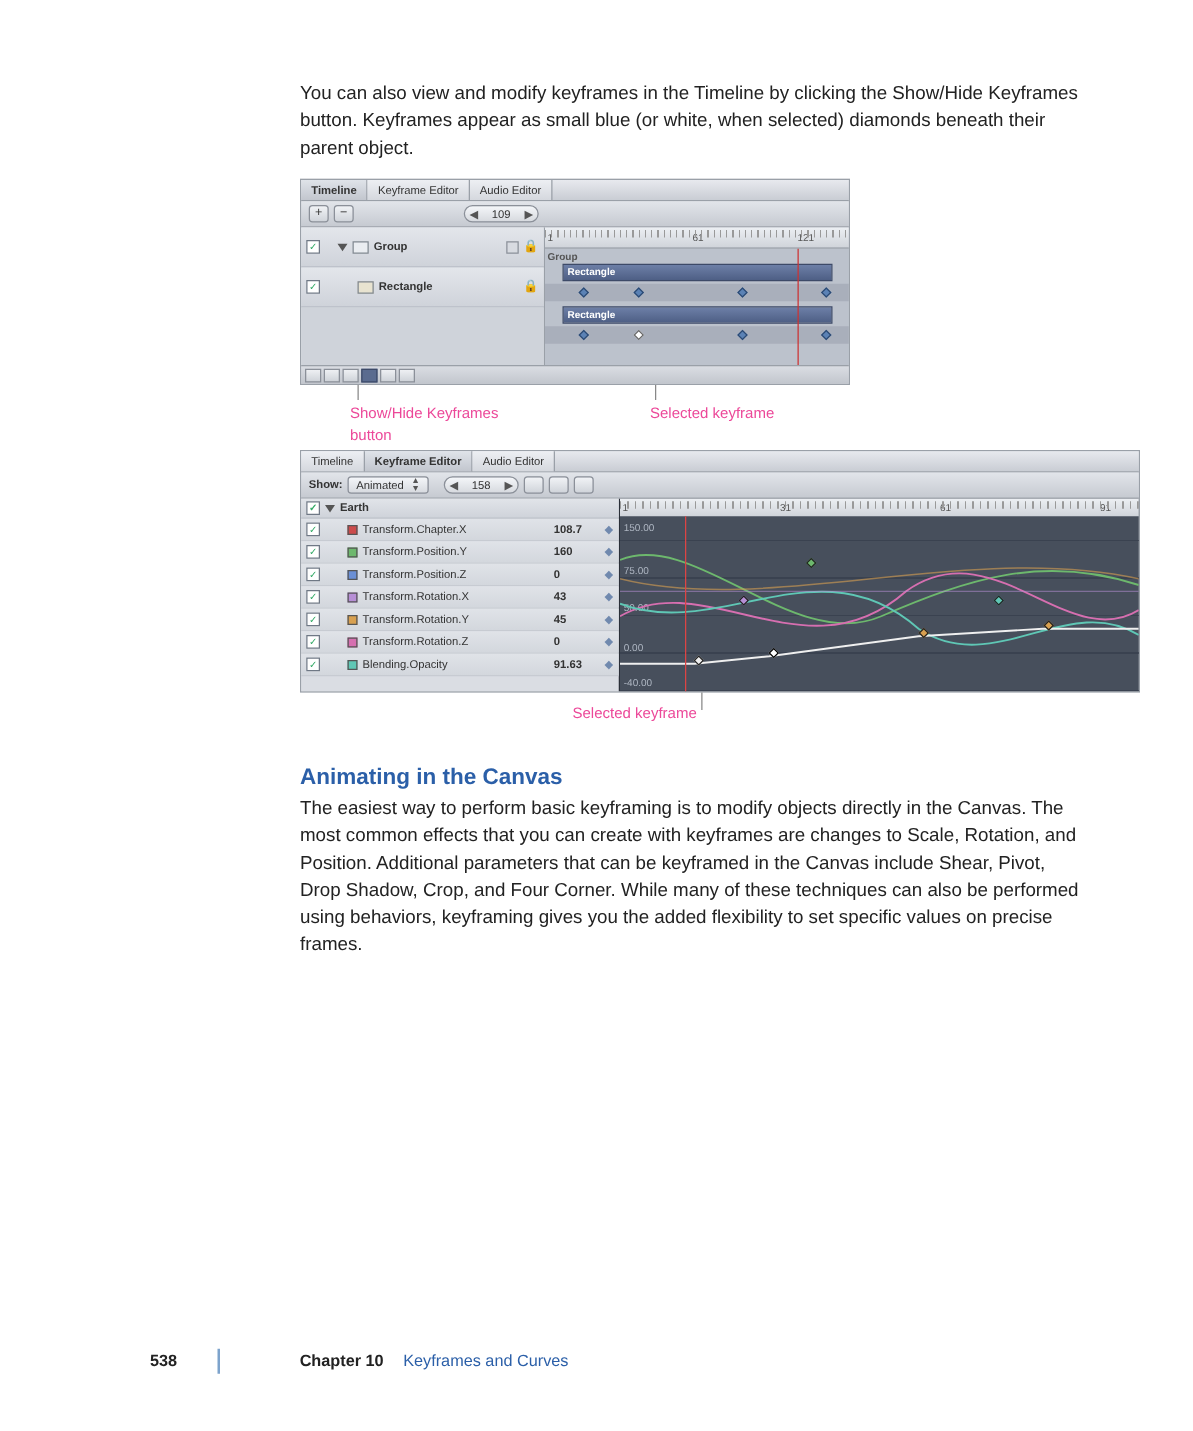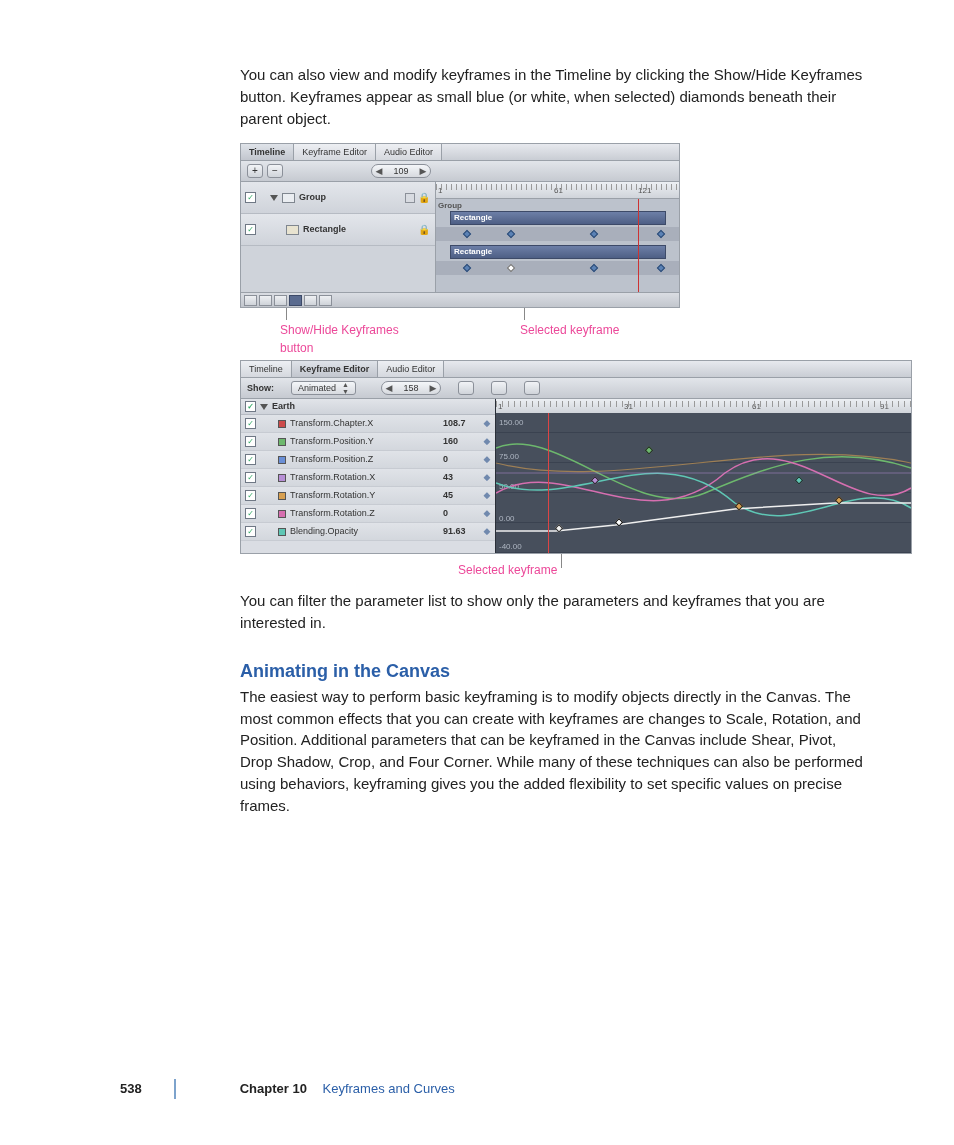--- a/index.html
+++ b/index.html
@@ -173,21 +173,21 @@
   .bs-btn {
     width: 13px; height: 11px;
     border: 1px solid #8b9099;
     background: linear-gradient(#eef0f3, #cfd3d9);
   }
   .bs-btn.active { background: #5a6b8f; border-color: #3d4a68; }
 
   
   .panel2 { width: 672px; }
   .toolbar2 {
-    display: flex; align-items: center; gap: 17px;
+    display: flex; gap: 4px;
     padding: 3px 6px;
     background: linear-gradient(#e2e5ea, #c6cad1);
     border-bottom: 1px solid #9aa0a8;
     height: 21px;
   }
   .show-lbl { font-size: 9px; font-weight: bold; }
   .select-pill {
     display: flex; align-items: center;
     border: 1px solid #8b9099;
     border-radius: 3px;
@@ -492,21 +492,20 @@
     <div class="callouts" style="height:30px;">
       <div class="callout" style="left:218px; text-align:right;">
         <div style="display:flex; align-items:flex-start;">
           <div class="txt" style="padding-top:8px; padding-right:4px;">Selected keyframe</div>
           <div class="line" style="height:14px; width:1px;"></div>
         </div>
       </div>
     </div>
   </div>
 
-  <p class="body">You can filter the parameter list to show only the parameters and keyframes that you are interested in.</p>
 
   <h2 class="section">Animating in the Canvas</h2>
   <p class="body">The easiest way to perform basic keyframing is to modify objects directly in the Canvas. The most common effects that you can create with keyframes are changes to Scale, Rotation, and Position. Additional parameters that can be keyframed in the Canvas include Shear, Pivot, Drop Shadow, Crop, and Four Corner. While many of these techniques can also be performed using behaviors, keyframing gives you the added flexibility to set specific values on precise frames.</p>
 </div>
 
 <div class="footer">
   <span class="pn">538</span>
   <span class="bar"></span>
   <span>
     <span class="ch">Chapter 10</span>

